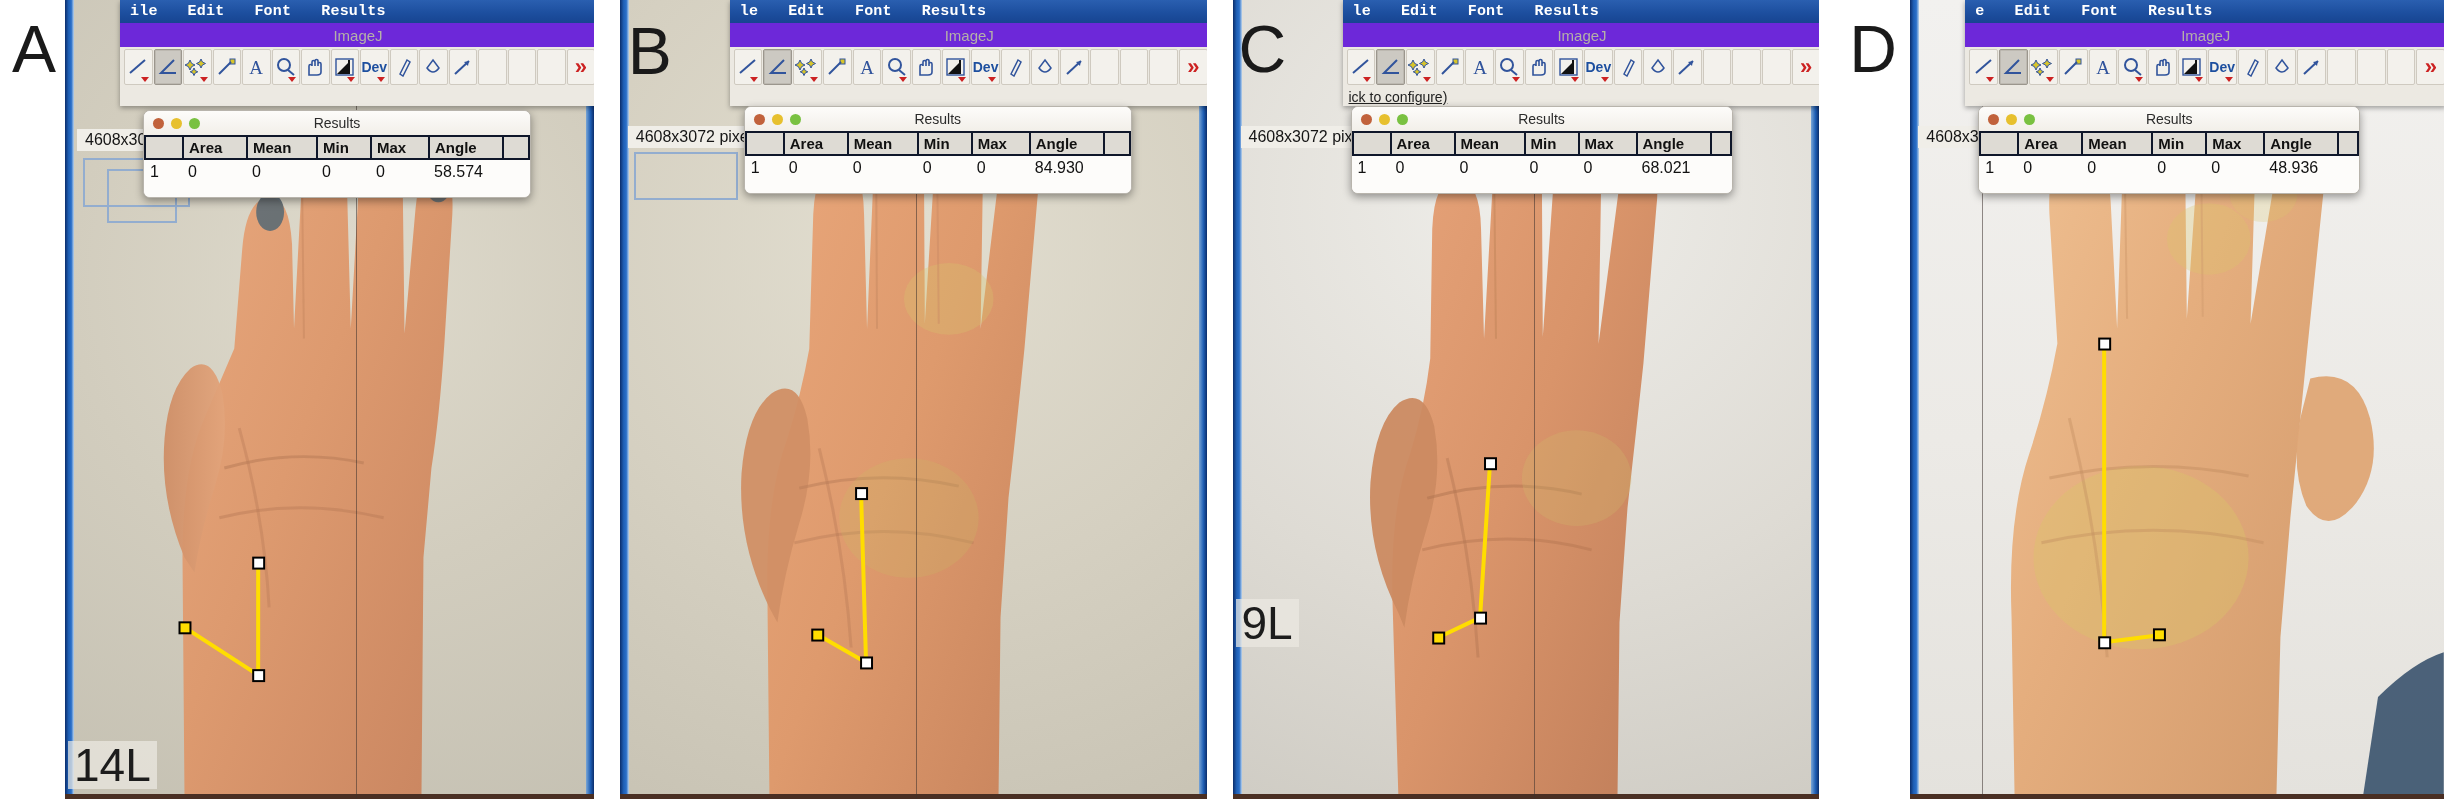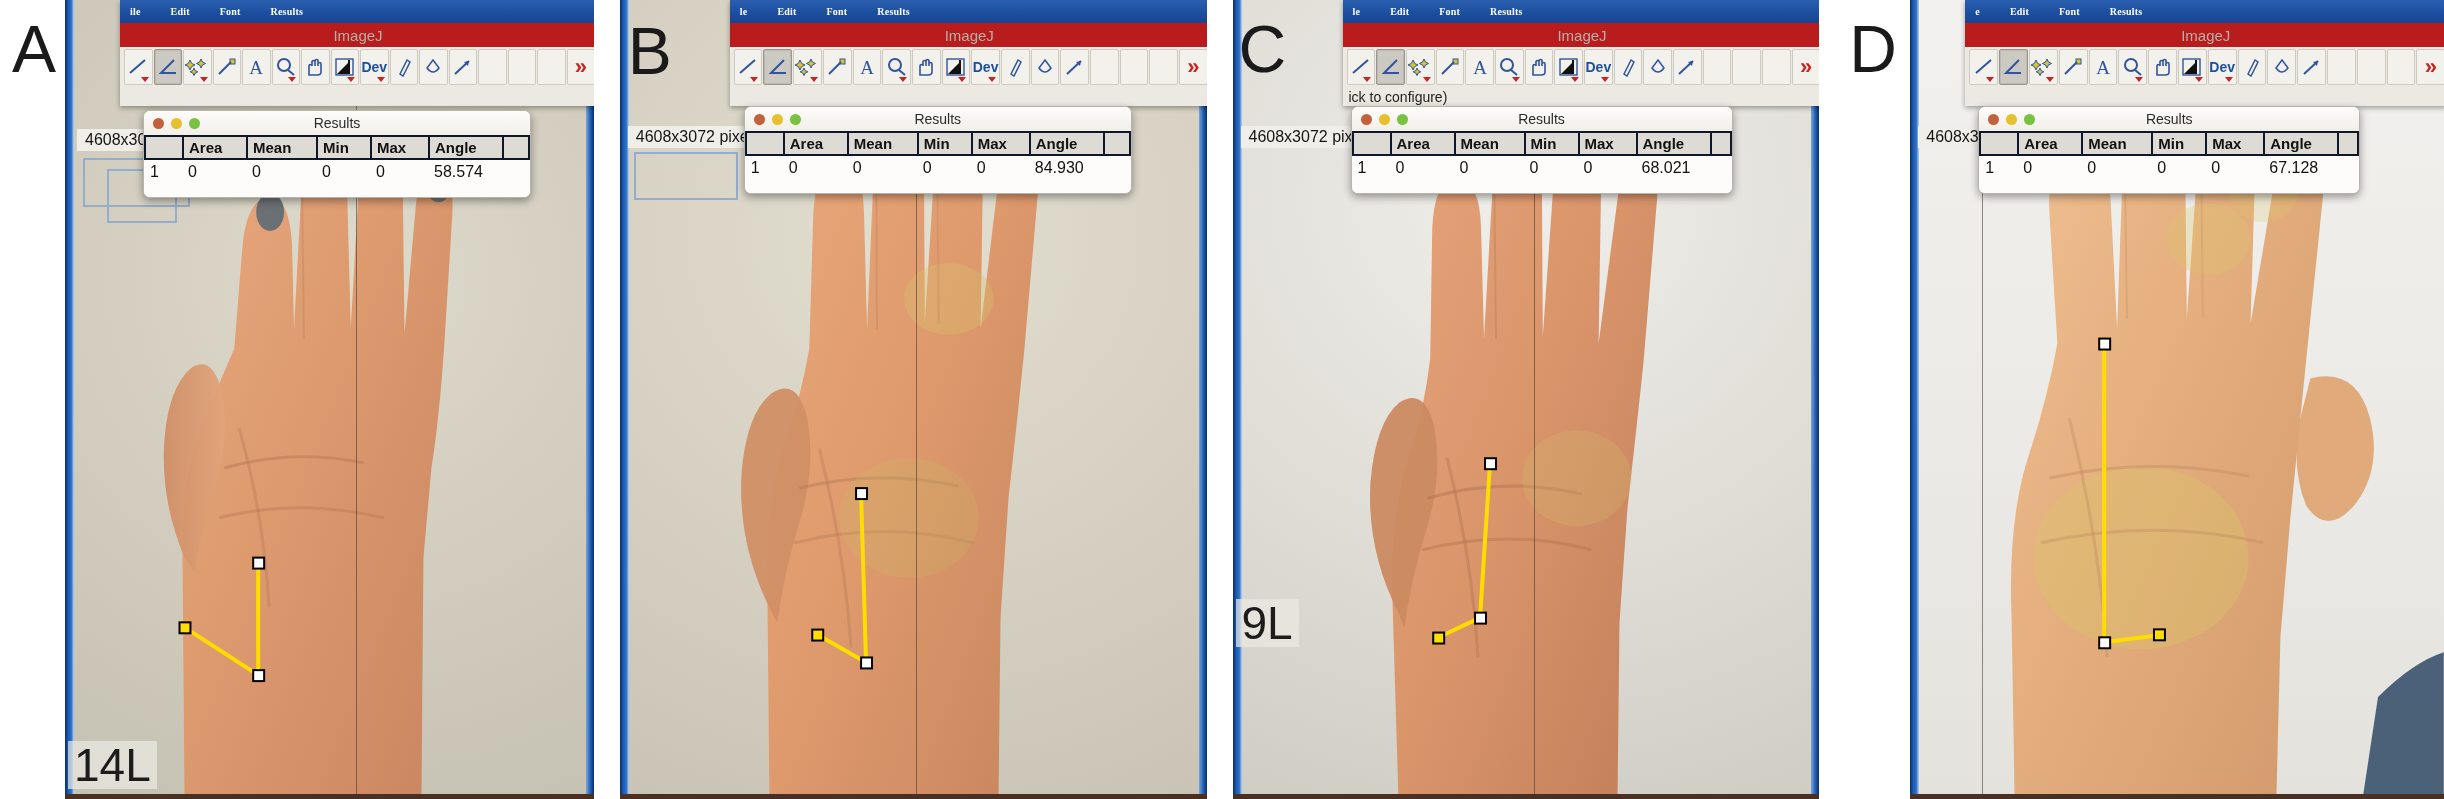--- a/index.html
+++ b/index.html
@@ -29,37 +29,37 @@
 
   
   .photo{position:absolute;inset:0;overflow:hidden;}
   .bg-wall{position:absolute;inset:0;}
 
   
   .ij{position:absolute;z-index:30;background:#ece9e2;
       box-shadow:0 2px 5px rgba(0,0,0,.35);}
   .ij-menubar{height:23px;background:linear-gradient(180deg,#2a5fb0 0%,#1d4f9f 55%,#174491 100%);
       display:flex;align-items:center;padding-left:10px;gap:30px;}
-  .ij-menubar .mi{color:#fff;font-size:10px;font-weight:bold;letter-spacing:.2px;
-      font-family:Liberation Serif, serif;}
+  .ij-menubar .mi{color:#fff;font-size:15px;font-weight:bold;letter-spacing:.2px;
+      font-family:Liberation Mono, monospace;}
   .ij-title{height:24px;display:flex;align-items:center;justify-content:center;
-      color:#b5b1a8;font-size:15px;background:#b91c1c;}
+      color:#b5b1a8;font-size:15px;background:#6d28d9;}
   .ij-toolbar{display:flex;align-items:center;height:40px;background:#ece9e2;padding-left:4px;}
   .tool{width:40px;height:34px;margin-right:1px;background:#f3f1ec;
       border:1px solid #cfcac0;border-radius:2px;position:relative;
       display:flex;align-items:center;justify-content:center;}
   .tool.sel{background:#ccc9c2;border-color:#9b968d;box-shadow:inset 0 0 0 1px #bdb9b1;}
   .tool.empty{background:#f3f1ec;}
   .tool .tri{position:absolute;right:3px;bottom:2px;width:0;height:0;
       border-left:4px solid transparent;border-right:4px solid transparent;border-top:5px solid #cc2222;}
   .tool svg{display:block;}
   .tool .devtxt{font-size:14px;font-weight:bold;color:#1d4f9f;font-family:"Liberation Sans",sans-serif;}
   .tool .chev{color:#cc2222;font-size:22px;font-weight:bold;line-height:1;}
   .ij-status{height:19px;background:#ece9e2;color:#222;font-size:14px;
-      display:flex;align-items:center;padding-left:6px;white-space:nowrap;overflow:hidden;}
+      display:flex;align-items:center;padding-left:6px;white-space:nowrap;overflow:hidden;text-decoration:underline;}
 
   
   .imginfo{position:absolute;z-index:20;background:#f0eee8;color:#151515;
       font-size:16px;padding:2px 6px 2px 8px;white-space:nowrap;}
 
   
   .selrects{position:absolute;z-index:18;}
   .selrects .r{position:absolute;border:2px solid #93adcf;}
 
   
@@ -784,21 +784,21 @@
             <th style="width:46px">Max</th>
             <th style="width:62px">Angle</th>
             <th></th>
           </tr>
           <tr>
             <td>1</td>
             <td>0</td>
             <td>0</td>
             <td>0</td>
             <td>0</td>
-            <td>67.128</td>
+            <td>48.936</td>
             <td></td>
           </tr>
         </tbody>
           </table>
         <div class="res-pad"></div>
       </div>
 
       <div class="idtag" style="left:3px;bottom:10px;"></div>
     </div>
     <div class="plabel">D</div>

